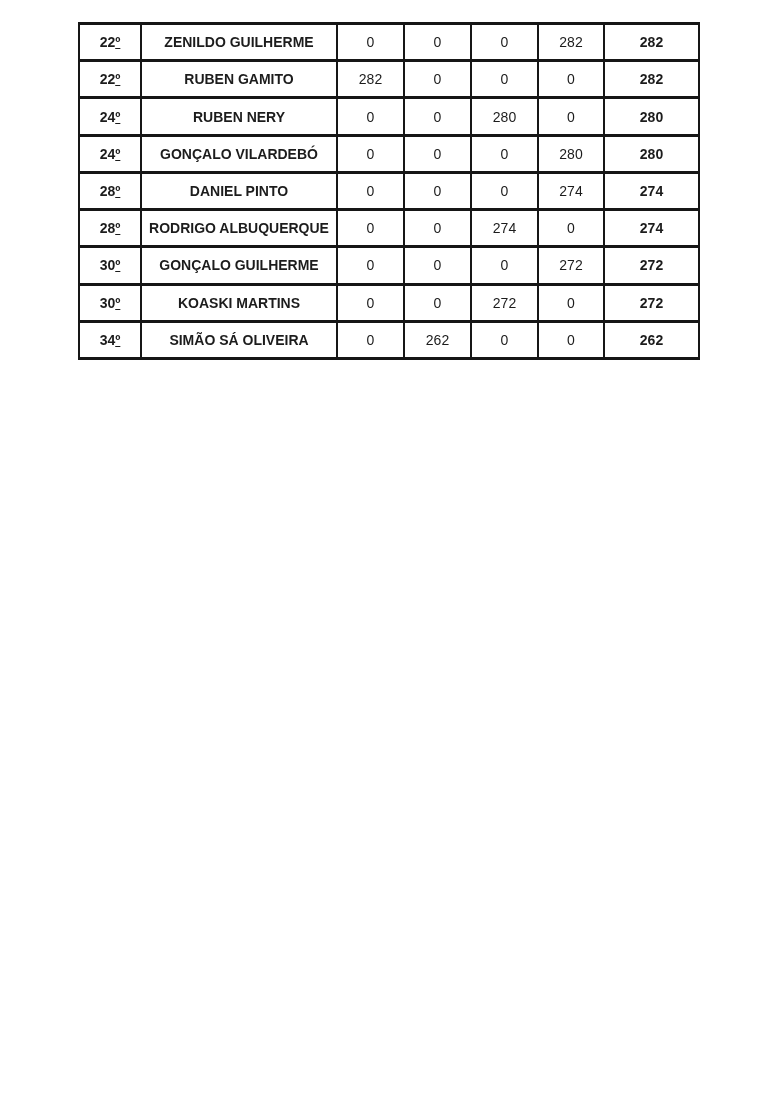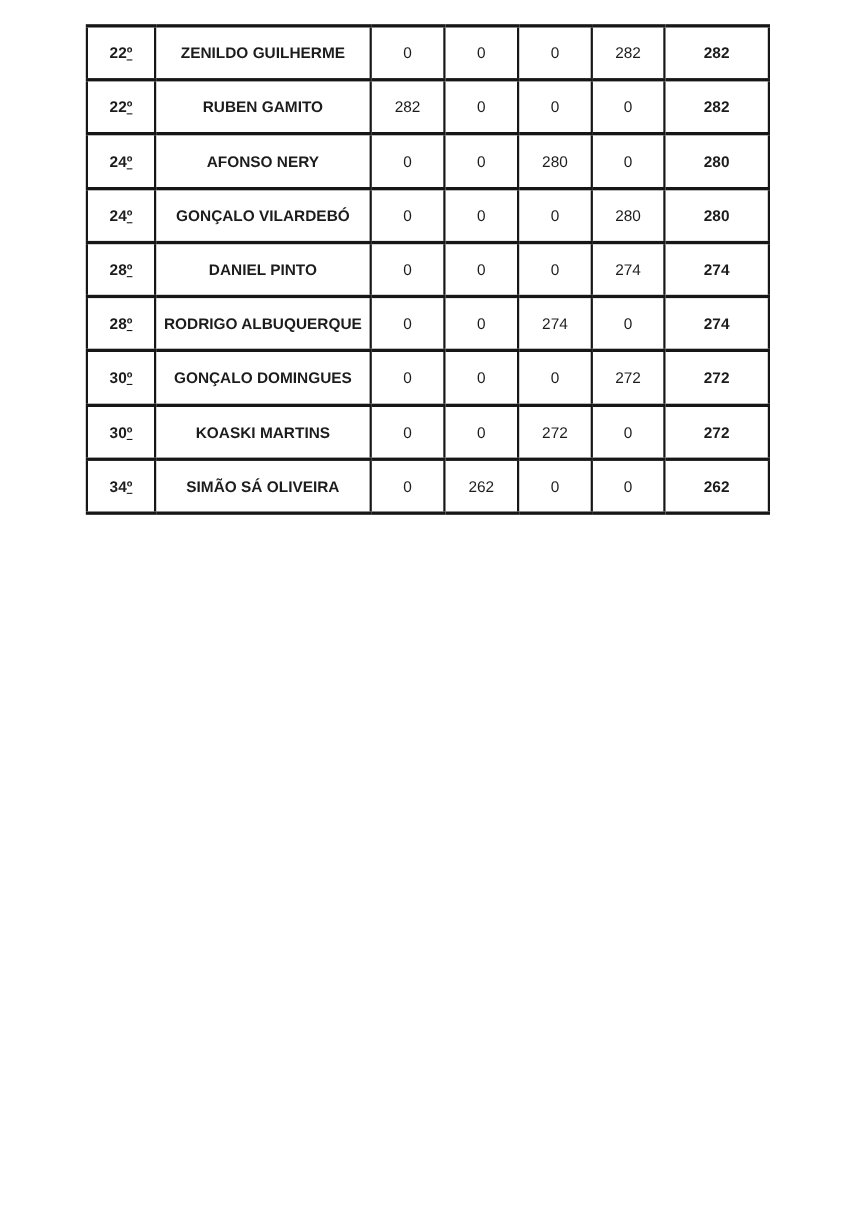--- a/index.html
+++ b/index.html
@@ -17,21 +17,21 @@
   .page {
     position: absolute;
     inset: 0;
     background: #ffffff;
   }
   table.ranking-table {
     position: absolute;
     left: 78px;
     top: 22px;
     width: 620px;
-    height: 446px;
+    height: 338px;
     border-collapse: collapse;
     table-layout: fixed;
   }
   table.ranking-table td {
     border: solid #161616;
     border-width: 3px 2px;
     text-align: center;
     vertical-align: middle;
     font-size: 14px;
     line-height: 1;
@@ -81,21 +81,21 @@
           <td class="cell-rank">22<span class="ord">º</span></td>
           <td class="cell-name">RUBEN GAMITO</td>
           <td class="cell-score">282</td>
           <td class="cell-score">0</td>
           <td class="cell-score">0</td>
           <td class="cell-score">0</td>
           <td class="cell-total">282</td>
         </tr>
         <tr>
           <td class="cell-rank">24<span class="ord">º</span></td>
-          <td class="cell-name">AFONSO NERY</td>
+          <td class="cell-name">RUBEN NERY</td>
           <td class="cell-score">0</td>
           <td class="cell-score">0</td>
           <td class="cell-score">280</td>
           <td class="cell-score">0</td>
           <td class="cell-total">280</td>
         </tr>
         <tr>
           <td class="cell-rank">24<span class="ord">º</span></td>
           <td class="cell-name">GONÇALO VILARDEBÓ</td>
           <td class="cell-score">0</td>
@@ -117,21 +117,21 @@
           <td class="cell-rank">28<span class="ord">º</span></td>
           <td class="cell-name">RODRIGO ALBUQUERQUE</td>
           <td class="cell-score">0</td>
           <td class="cell-score">0</td>
           <td class="cell-score">274</td>
           <td class="cell-score">0</td>
           <td class="cell-total">274</td>
         </tr>
         <tr>
           <td class="cell-rank">30<span class="ord">º</span></td>
-          <td class="cell-name">GONÇALO DOMINGUES</td>
+          <td class="cell-name">GONÇALO GUILHERME</td>
           <td class="cell-score">0</td>
           <td class="cell-score">0</td>
           <td class="cell-score">0</td>
           <td class="cell-score">272</td>
           <td class="cell-total">272</td>
         </tr>
         <tr>
           <td class="cell-rank">30<span class="ord">º</span></td>
           <td class="cell-name">KOASKI MARTINS</td>
           <td class="cell-score">0</td>

